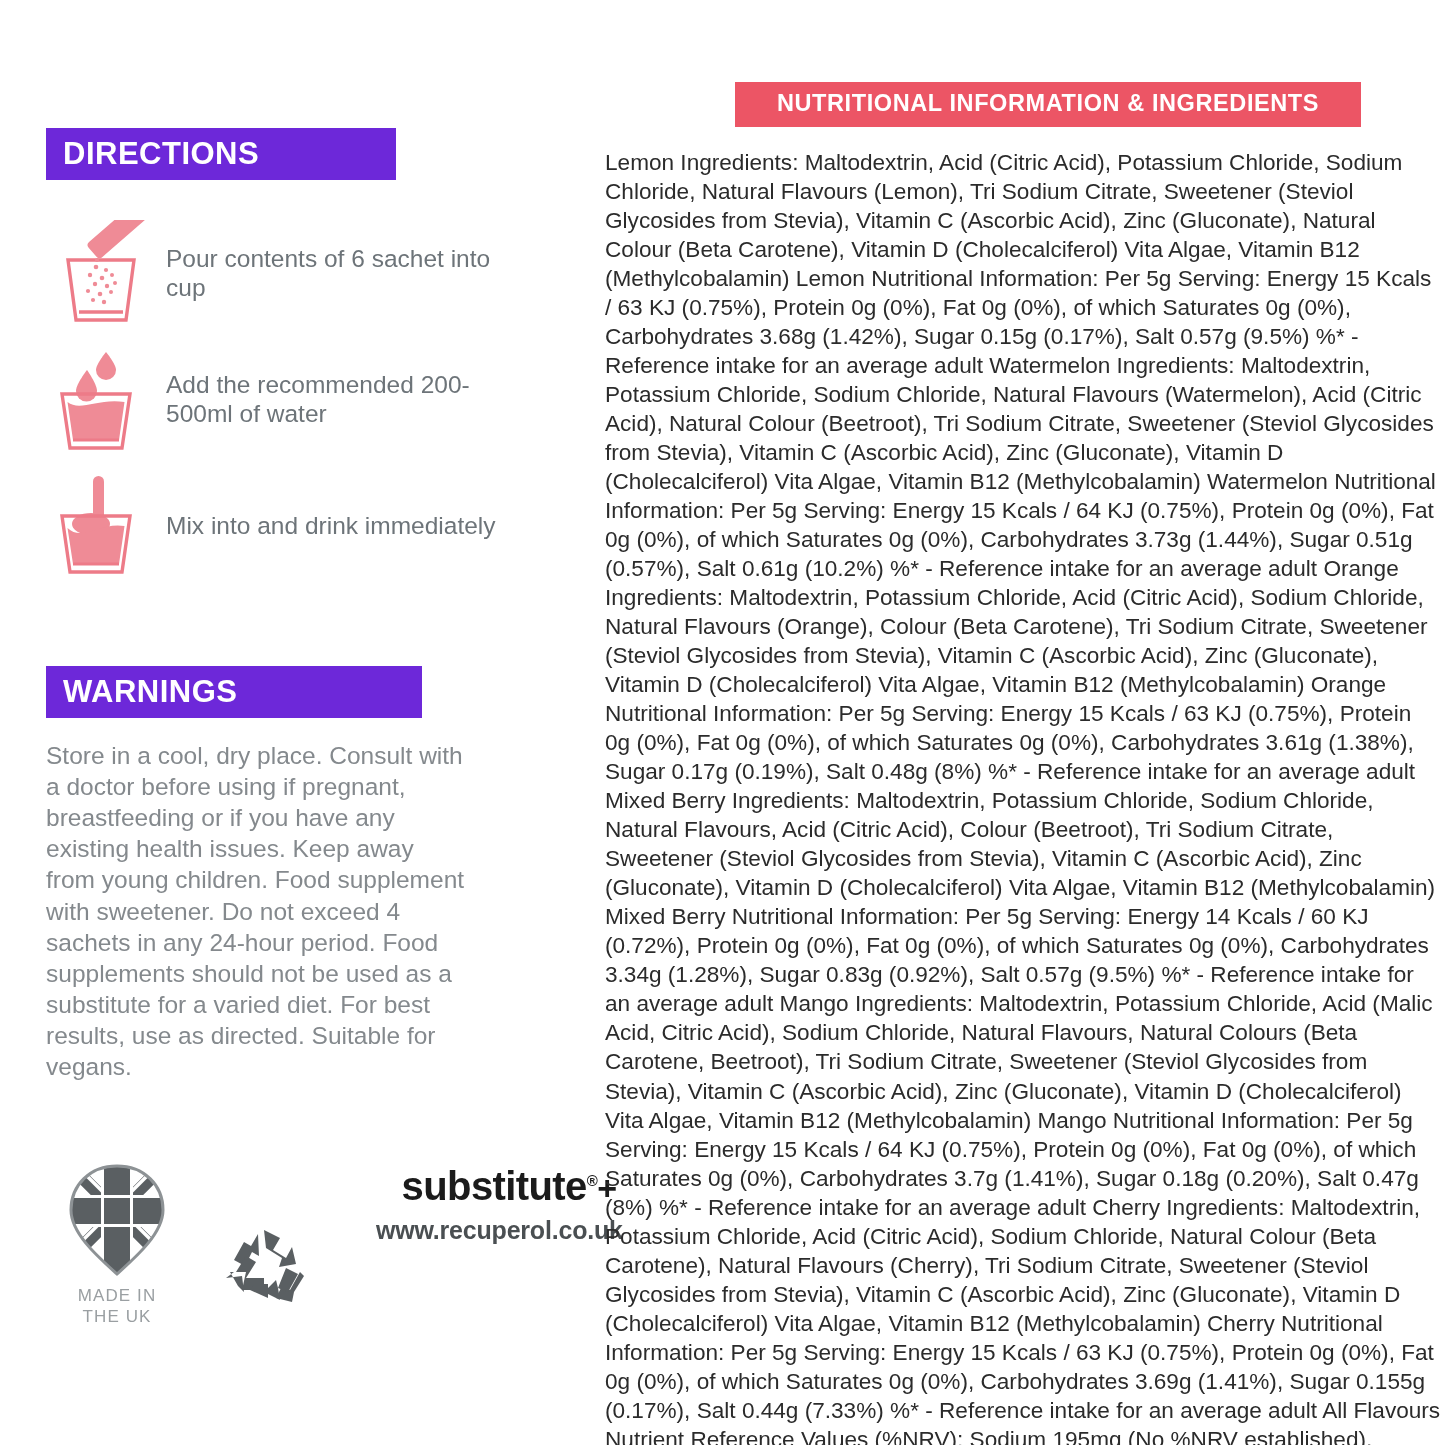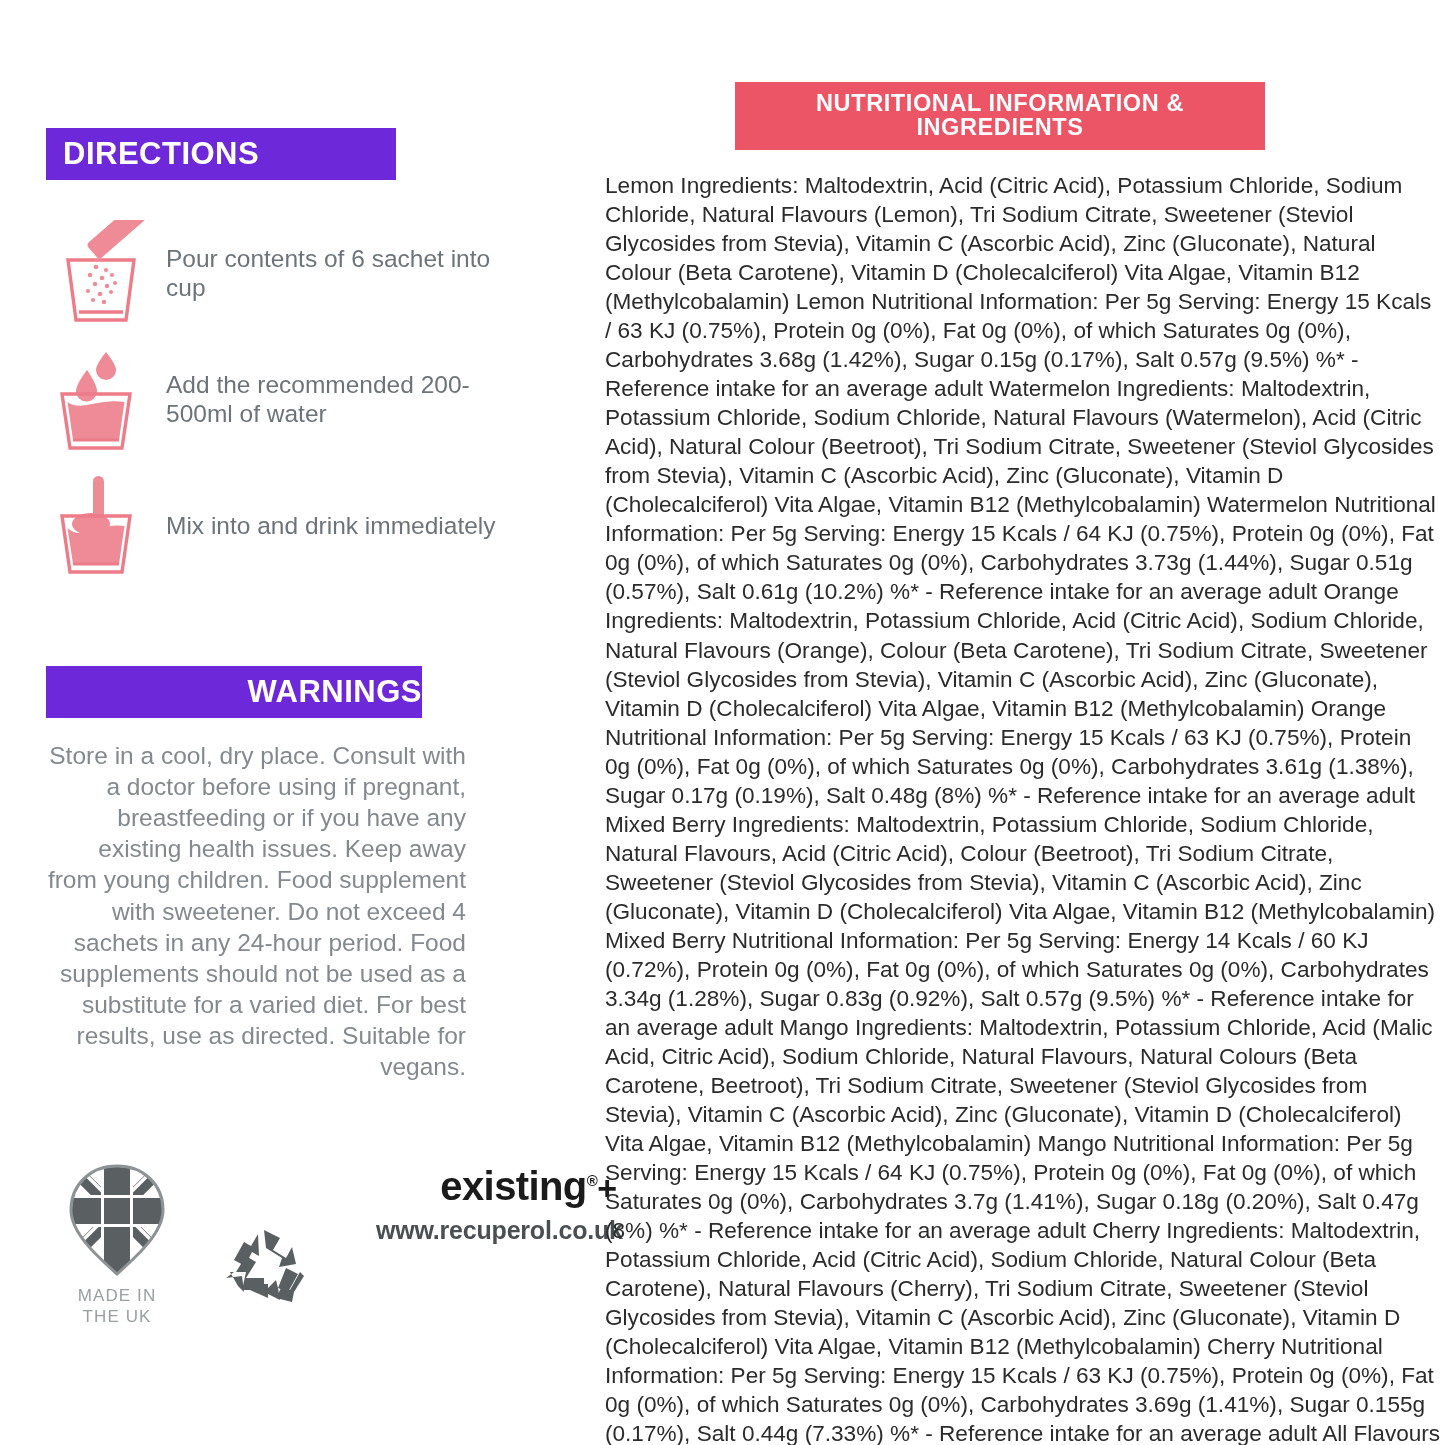--- a/index.html
+++ b/index.html
@@ -64,21 +64,20 @@
     font-size: 24.5px;
     line-height: 1.18;
     color: #6d7479;
     padding-left: 10px;
     max-width: 330px;
   }
 
   
   .warnings-wrap {
     margin-top: 86px;
-    text-align: right;
   }
   .warnings-text {
     margin-top: 22px;
     font-size: 24.5px;
     line-height: 1.27;
     color: #84898d;
     max-width: 420px;
   }
   .warnings-text p {
     margin: 0;
@@ -159,21 +158,21 @@
     width: 840px;
   }
   .banner-nutrition {
     background: #ec5565;
     color: #ffffff;
     font-size: 23.5px;
     font-weight: bold;
     letter-spacing: 0.6px;
     text-align: center;
     padding: 10px 0 11px 0;
-    width: 530px;
+    width: 626px;
     margin-left: 130px;
     box-sizing: border-box;
     line-height: 1.0;
   }
   .ingredients-body {
     margin-top: 21px;
     font-size: 22.6px;
     line-height: 1.285;
     color: #2b2b2b;
     text-align: left;
@@ -318,21 +317,21 @@
           <path d="M62 40 L74 46 L64 64 L54 60 L56 72 L40 64 L52 52 L54 60 Z"></path>
 
           <path d="M10 44 L2 50 L18 48 L20 64 L14 58 L6 44 Z"></path>
           <path d="M22 44 L12 44 L22 28 L32 34 L22 50 L40 50 L40 62 L18 62 Z"></path>
           <path d="M30 56 L44 56 L44 70 L26 62 Z"></path>
         </g>
       </svg>
     </div>
 
     <div class="brand-block">
-      <div class="brand-wordmark"><span>existing</span><span class="brand-reg">®</span><span class="brand-plus">+</span></div>
+      <div class="brand-wordmark"><span>substitute</span><span class="brand-reg">®</span><span class="brand-plus">+</span></div>
       <div class="brand-url">www.recuperol.co.uk</div>
     </div>
 
   </div>
 
   <div class="right-col">
     <div class="banner-nutrition">NUTRITIONAL INFORMATION &amp; INGREDIENTS</div>
     <div class="ingredients-body">Lemon Ingredients: Maltodextrin, Acid (Citric Acid), Potassium Chloride, Sodium Chloride, Natural Flavours (Lemon), Tri Sodium Citrate, Sweetener (Steviol Glycosides from Stevia), Vitamin C (Ascorbic Acid), Zinc (Gluconate), Natural Colour (Beta Carotene), Vitamin D (Cholecalciferol) Vita Algae, Vitamin B12 (Methylcobalamin) Lemon Nutritional Information: Per 5g Serving: Energy 15 Kcals / 63 KJ (0.75%), Protein 0g (0%), Fat 0g (0%), of which Saturates 0g (0%), Carbohydrates 3.68g (1.42%), Sugar 0.15g (0.17%), Salt 0.57g (9.5%) %* - Reference intake for an average adult Watermelon Ingredients: Maltodextrin, Potassium Chloride, Sodium Chloride, Natural Flavours (Watermelon), Acid (Citric Acid), Natural Colour (Beetroot), Tri Sodium Citrate, Sweetener (Steviol Glycosides from Stevia), Vitamin C (Ascorbic Acid), Zinc (Gluconate), Vitamin D (Cholecalciferol) Vita Algae, Vitamin B12 (Methylcobalamin) Watermelon Nutritional Information: Per 5g Serving: Energy 15 Kcals / 64 KJ (0.75%), Protein 0g (0%), Fat 0g (0%), of which Saturates 0g (0%), Carbohydrates 3.73g (1.44%), Sugar 0.51g (0.57%), Salt 0.61g (10.2%) %* - Reference intake for an average adult Orange Ingredients: Maltodextrin, Potassium Chloride, Acid (Citric Acid), Sodium Chloride, Natural Flavours (Orange), Colour (Beta Carotene), Tri Sodium Citrate, Sweetener (Steviol Glycosides from Stevia), Vitamin C (Ascorbic Acid), Zinc (Gluconate), Vitamin D (Cholecalciferol) Vita Algae, Vitamin B12 (Methylcobalamin) Orange Nutritional Information: Per 5g Serving: Energy 15 Kcals / 63 KJ (0.75%), Protein 0g (0%), Fat 0g (0%), of which Saturates 0g (0%), Carbohydrates 3.61g (1.38%), Sugar 0.17g (0.19%), Salt 0.48g (8%) %* - Reference intake for an average adult Mixed Berry Ingredients: Maltodextrin, Potassium Chloride, Sodium Chloride, Natural Flavours, Acid (Citric Acid), Colour (Beetroot), Tri Sodium Citrate, Sweetener (Steviol Glycosides from Stevia), Vitamin C (Ascorbic Acid), Zinc (Gluconate), Vitamin D (Cholecalciferol) Vita Algae, Vitamin B12 (Methylcobalamin) Mixed Berry Nutritional Information: Per 5g Serving: Energy 14 Kcals / 60 KJ (0.72%), Protein 0g (0%), Fat 0g (0%), of which Saturates 0g (0%), Carbohydrates 3.34g (1.28%), Sugar 0.83g (0.92%), Salt 0.57g (9.5%) %* - Reference intake for an average adult Mango Ingredients: Maltodextrin, Potassium Chloride, Acid (Malic Acid, Citric Acid), Sodium Chloride, Natural Flavours, Natural Colours (Beta Carotene, Beetroot), Tri Sodium Citrate, Sweetener (Steviol Glycosides from Stevia), Vitamin C (Ascorbic Acid), Zinc (Gluconate), Vitamin D (Cholecalciferol) Vita Algae, Vitamin B12 (Methylcobalamin) Mango Nutritional Information: Per 5g Serving: Energy 15 Kcals / 64 KJ (0.75%), Protein 0g (0%), Fat 0g (0%), of which Saturates 0g (0%), Carbohydrates 3.7g (1.41%), Sugar 0.18g (0.20%), Salt 0.47g (8%) %* - Reference intake for an average adult Cherry Ingredients: Maltodextrin, Potassium Chloride, Acid (Citric Acid), Sodium Chloride, Natural Colour (Beta Carotene), Natural Flavours (Cherry), Tri Sodium Citrate, Sweetener (Steviol Glycosides from Stevia), Vitamin C (Ascorbic Acid), Zinc (Gluconate), Vitamin D (Cholecalciferol) Vita Algae, Vitamin B12 (Methylcobalamin) Cherry Nutritional Information: Per 5g Serving: Energy 15 Kcals / 63 KJ (0.75%), Protein 0g (0%), Fat 0g (0%), of which Saturates 0g (0%), Carbohydrates 3.69g (1.41%), Sugar 0.155g (0.17%), Salt 0.44g (7.33%) %* - Reference intake for an average adult All Flavours Nutrient Reference Values (%NRV): Sodium 195mg (No %NRV established), Vitamin C 25mg (31% NRV), Vitamin D3 5mcg (100% NRV), Vitamin B12 2.5mcg (100% NRV), Zinc 2mg (20% NRV), Potassium 300mg (15% NRV), Chloride 560mg (70% NRV)</div>
   </div>
 

